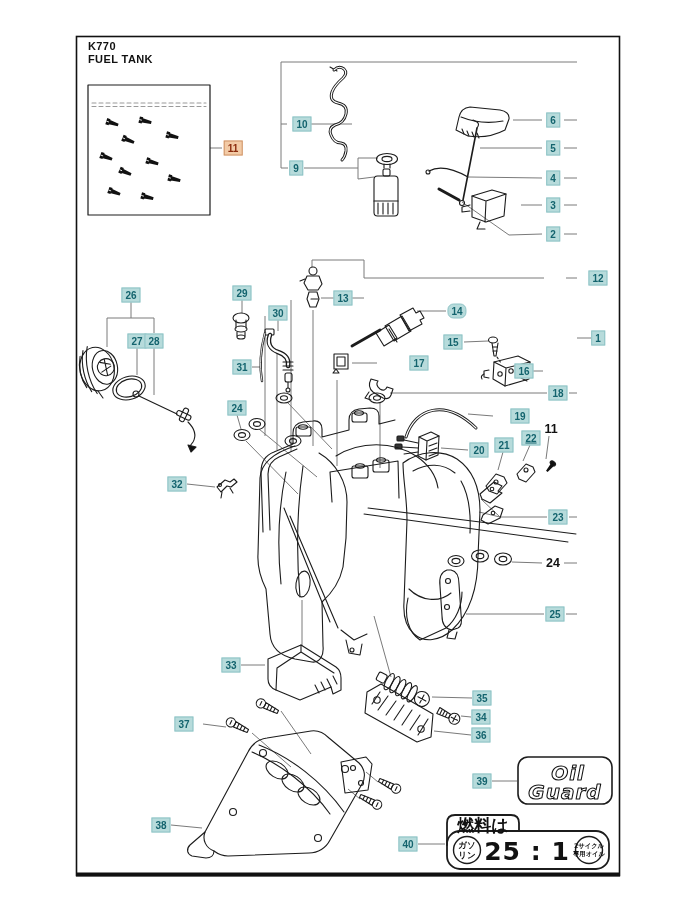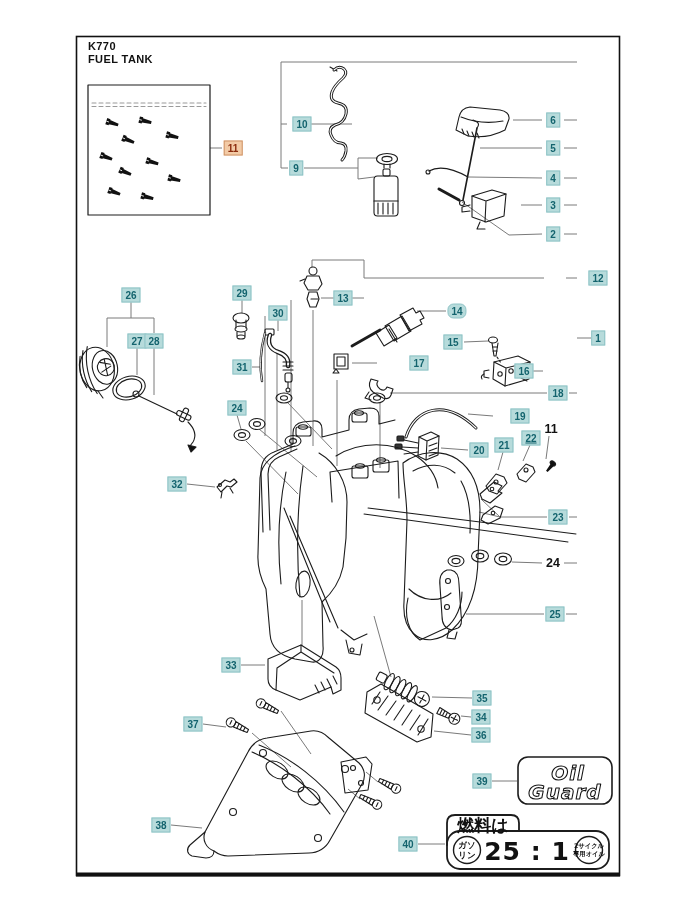--- a/index.html
+++ b/index.html
@@ -486,19 +486,19 @@
       <div class="co teal" style="left: 137px; top: 341px;">27</div>
       <div class="co teal" style="left: 154px; top: 341px;">28</div>
       <div class="co teal" style="left: 242px; top: 293px;">29</div>
       <div class="co teal" style="left: 278px; top: 313px;">30</div>
       <div class="co teal" style="left: 242px; top: 367px;">31</div>
       <div class="co teal" style="left: 177px; top: 484px;">32</div>
       <div class="co teal" style="left: 231px; top: 665px;">33</div>
       <div class="co teal" style="left: 482px; top: 698px;">35</div>
       <div class="co teal" style="left: 481px; top: 717px;">34</div>
       <div class="co teal" style="left: 481px; top: 735px;">36</div>
-      <div class="co teal" style="left: 193px; top: 724px;">37</div>
+      <div class="co teal" style="left: 184px; top: 724px;">37</div>
       <div class="co teal" style="left: 161px; top: 825px;">38</div>
       <div class="co teal" style="left: 482px; top: 781px;">39</div>
       <div class="co teal" style="left: 408px; top: 844px;">40</div>
     </div>
 
 </div>
 
 </body></html>

